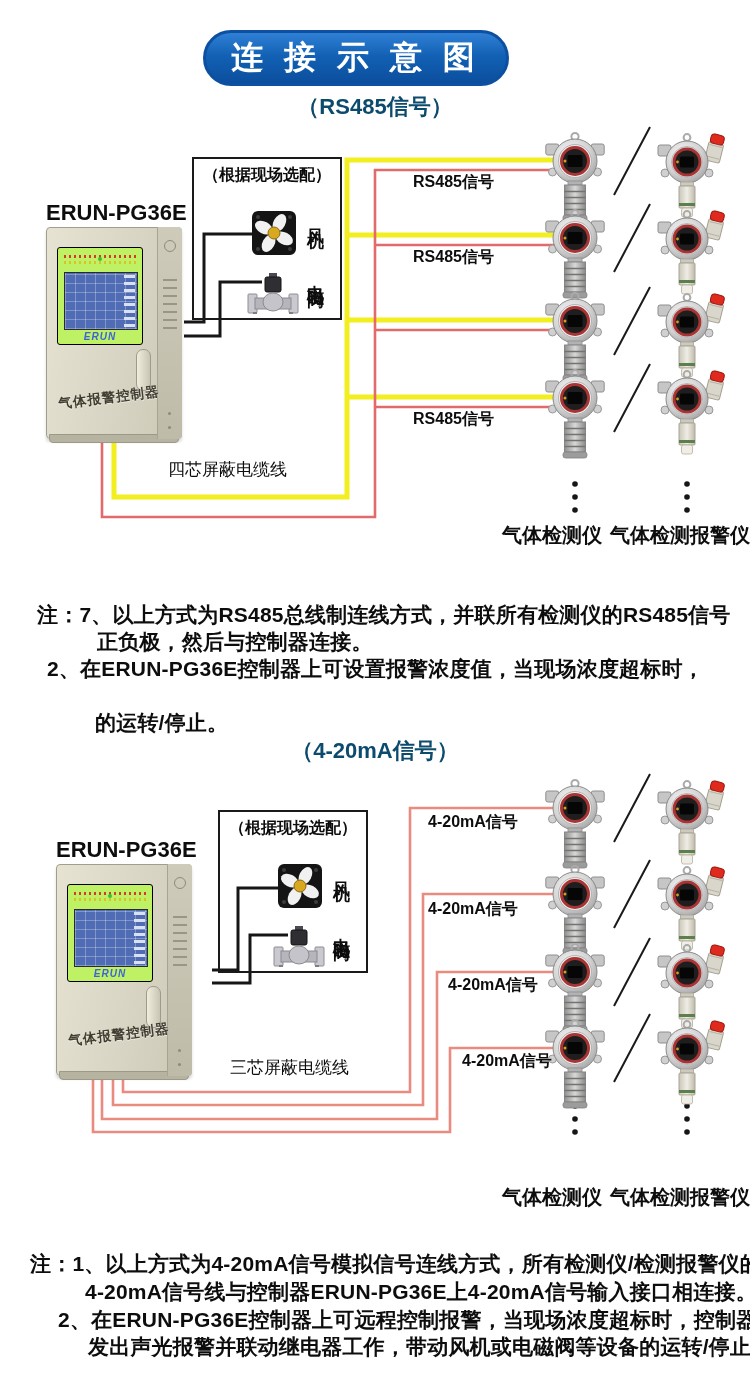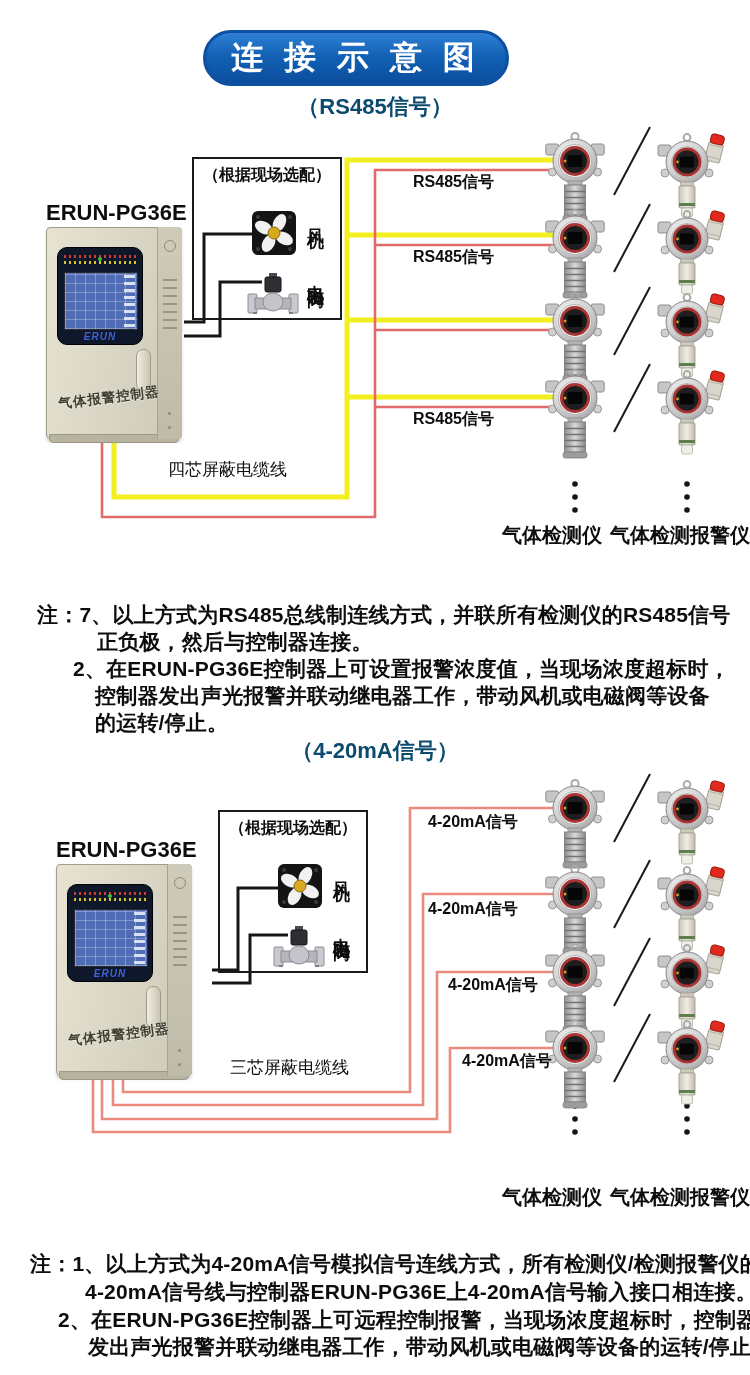--- a/index.html
+++ b/index.html
@@ -30,22 +30,22 @@
   .ctrl-base{position:absolute;left:3px;right:3px;bottom:-4px;height:7px;background:#b7b3a1;
              border:1px solid #9d9988;border-radius:0 0 4px 4px;}
   .ctrl-side{position:absolute;top:0;right:0;width:25px;height:100%;background:linear-gradient(#cfcbba,#bfbba9);
              border-left:1px solid #a8a494;border-radius:0 4px 4px 0;box-sizing:border-box;}
   .ctrl-side::before{content:"";position:absolute;top:13px;left:6px;width:10px;height:10px;
              border:1px solid #8f8b7b;border-radius:50%;}
   .ctrl-side::after{content:"";position:absolute;bottom:24px;left:10px;width:3px;height:3px;border-radius:50%;
              background:#8f8b7b;box-shadow:0 14px 0 #8f8b7b;}
   .ctrl-vents{position:absolute;top:52px;right:5px;width:14px;height:54px;
              background:repeating-linear-gradient(#9a9685 0 2px,transparent 2px 8px);}
-  .ctrl-screen{position:absolute;left:11px;top:20px;width:84px;height:96px;background:#0f172a;
-             border:1px solid #000;border-radius:10px;}
+  .ctrl-screen{position:absolute;left:11px;top:20px;width:84px;height:96px;background:#bef264;
+             border:1px solid #000;border-radius:3px;}
   .led-row{position:absolute;left:6px;right:6px;height:3px;}
   .led-r1{top:7px;background:repeating-linear-gradient(90deg,#d43a2e 0 2px,transparent 2px 5px);}
   .led-r2{top:13px;background:repeating-linear-gradient(90deg,#d8c428 0 2px,transparent 2px 5px);}
   .led-g{position:absolute;top:9px;left:40px;width:4px;height:4px;background:#38c23c;border-radius:50%;}
   .lcd{position:absolute;left:6px;top:24px;width:72px;height:56px;background:#4f6cb4;border:1px solid #2b2b2b;
        background-image:repeating-linear-gradient(90deg,rgba(255,255,255,.28) 0 1px,transparent 1px 10px),
                         repeating-linear-gradient(0deg,rgba(255,255,255,.28) 0 1px,transparent 1px 9px);}
   .lcd::after{content:"";position:absolute;right:2px;top:2px;bottom:2px;width:11px;
        background:repeating-linear-gradient(0deg,#d8e0f2 0 3px,transparent 3px 7px);}
   .ctrl-logo{position:absolute;bottom:2px;left:0;width:100%;text-align:center;color:#3f62d8;
@@ -248,22 +248,21 @@
 
   <div class="sig" style="left:413px;top:172px">RS485信号</div>
   <div class="sig" style="left:413px;top:247px">RS485信号</div>
   <div class="sig" style="left:413px;top:409px">RS485信号</div>
   <div class="cable" style="left:168px;top:458px">四芯屏蔽电缆线</div>
   <div class="collab" style="left:502px;top:522px">气体检测仪</div>
   <div class="collab" style="left:610px;top:522px">气体检测报警仪</div>
 
   <div class="note" style="left:37px;top:601px">注：7、以上方式为RS485总线制连线方式，并联所有检测仪的RS485信号</div>
   <div class="note" style="left:97px;top:628px">正负极，然后与控制器连接。</div>
-  <div class="note" style="left:73px;top:655px">2、在ERUN-PG36E控制器上可设置报警浓度值，当现场浓度超标时，</div>
-  <div class="note" style="left:95px;top:682px">控制器发出声光报警并联动继电器工作，带动风机或电磁阀等设备</div>
+  <div class="note" style="left:47px;top:655px">2、在ERUN-PG36E控制器上可设置报警浓度值，当现场浓度超标时，</div>
   <div class="note" style="left:95px;top:709px">的运转/停止。</div>
 
   <div class="h" style="top:736px">（4-20mA信号）</div>
 
   <div class="ctrl-model" style="left:56px;top:837px">ERUN-PG36E</div>
   <div class="ctrl" style="left:56px;top:864px">
     <div class="ctrl-body"></div>
     <div class="ctrl-base"></div>
     <div class="ctrl-side">
         <div class="ctrl-vents"></div>

